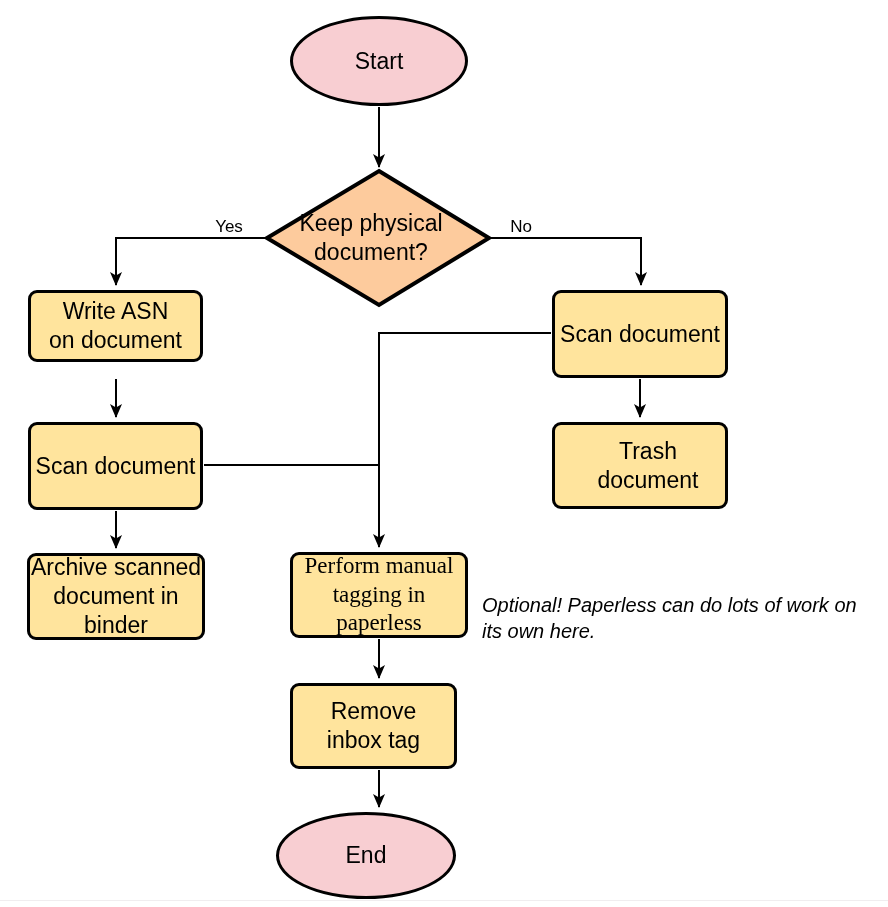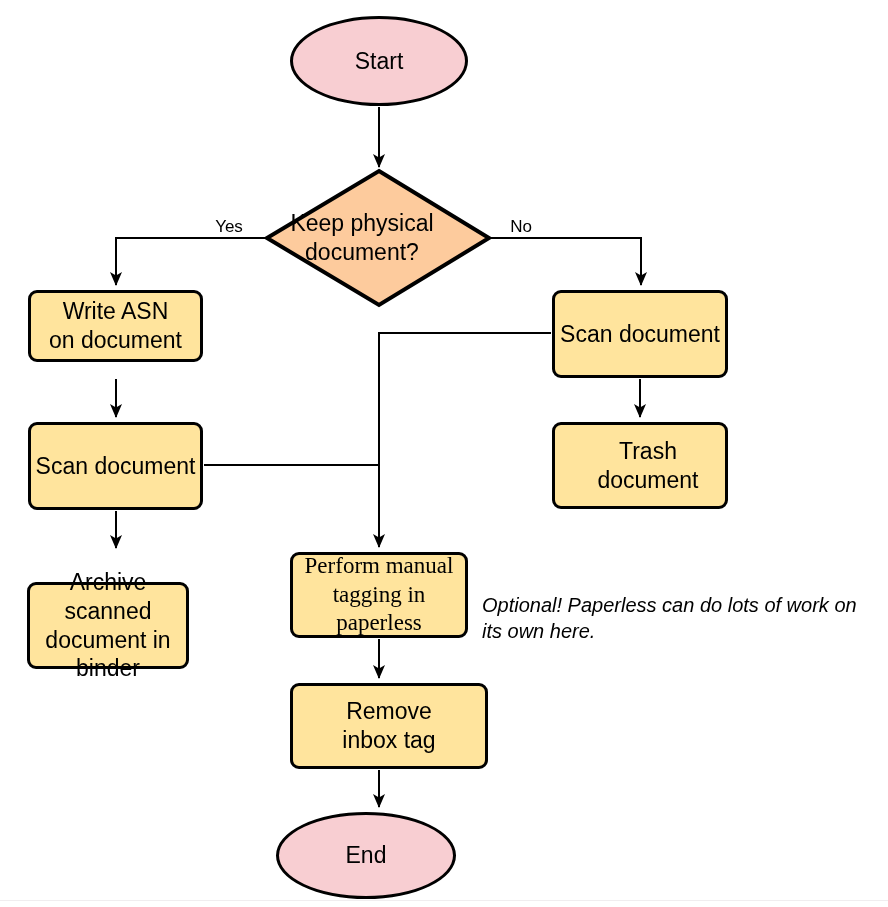--- a/index.html
+++ b/index.html
@@ -94,38 +94,38 @@
     <path d="M 379 639 L 379 678" fill="none" stroke="#000000" stroke-width="2" marker-end="url(#arrow)"></path>
     <path d="M 379 770 L 379 807" fill="none" stroke="#000000" stroke-width="2" marker-end="url(#arrow)"></path>
 
     <polygon points="379,171 489,238 379,305 267,238" fill="#fdcb9d" stroke="#000000" stroke-width="4"></polygon>
   </svg>
 
   <div class="node terminator" style="left:290px; top:16px; width:178px; height:90px;">
     <span>Start</span>
   </div>
 
-  <div class="node decision-label" style="left:262px; top:205px; width:200px; height:66px;">
+  <div class="node decision-label" style="left:271px; top:205px; width:200px; height:66px;">
     <span>Keep physical
 document?</span>
   </div>
 
   <span class="edge-label" style="left:205px; top:210px; width:48px;margin-top:7px;">Yes</span>
   <span class="edge-label" style="left:497px; top:217px; width:48px;">No</span>
 
   <div class="node process" style="left:28px; top:290px; width:175px; height:72px;">
     <span>Write ASN
 on document</span>
   </div>
 
   <div class="node process" style="left:28px; top:422px; width:175px; height:88px;">
     <span>Scan document</span>
   </div>
 
-  <div class="node process" style="left:27px; top:582px; width:162px; height:87px;">
+  <div class="node process" style="left:27px; top:553px; width:178px; height:87px;">
     <span>Archive scanned
 document in
 binder</span>
   </div>
 
   <div class="node process" style="left:552px; top:290px; width:176px; height:88px;">
     <span>Scan document</span>
   </div>
 
   <div class="node process" style="left:552px; top:422px; width:176px; height:87px;padding-left:16px;">
@@ -134,21 +134,21 @@
 
   <div class="node process" style="left:290px; top:552px; width:178px; height:86px;font-family:Liberation Serif, serif;">
     <span>Perform manual
 tagging in
 paperless</span>
   </div>
 
   <div class="annotation">Optional! Paperless can do lots of work on
 its own here.</div>
 
-  <div class="node process" style="left:290px; top:683px; width:198px; height:86px;">
+  <div class="node process" style="left:290px; top:683px; width:167px; height:86px;">
     <span>Remove
 inbox tag</span>
   </div>
 
   <div class="node terminator" style="left:276px; top:812px; width:180px; height:87px;">
     <span>End</span>
   </div>
 
   <div class="bottom-divider"></div>
 

